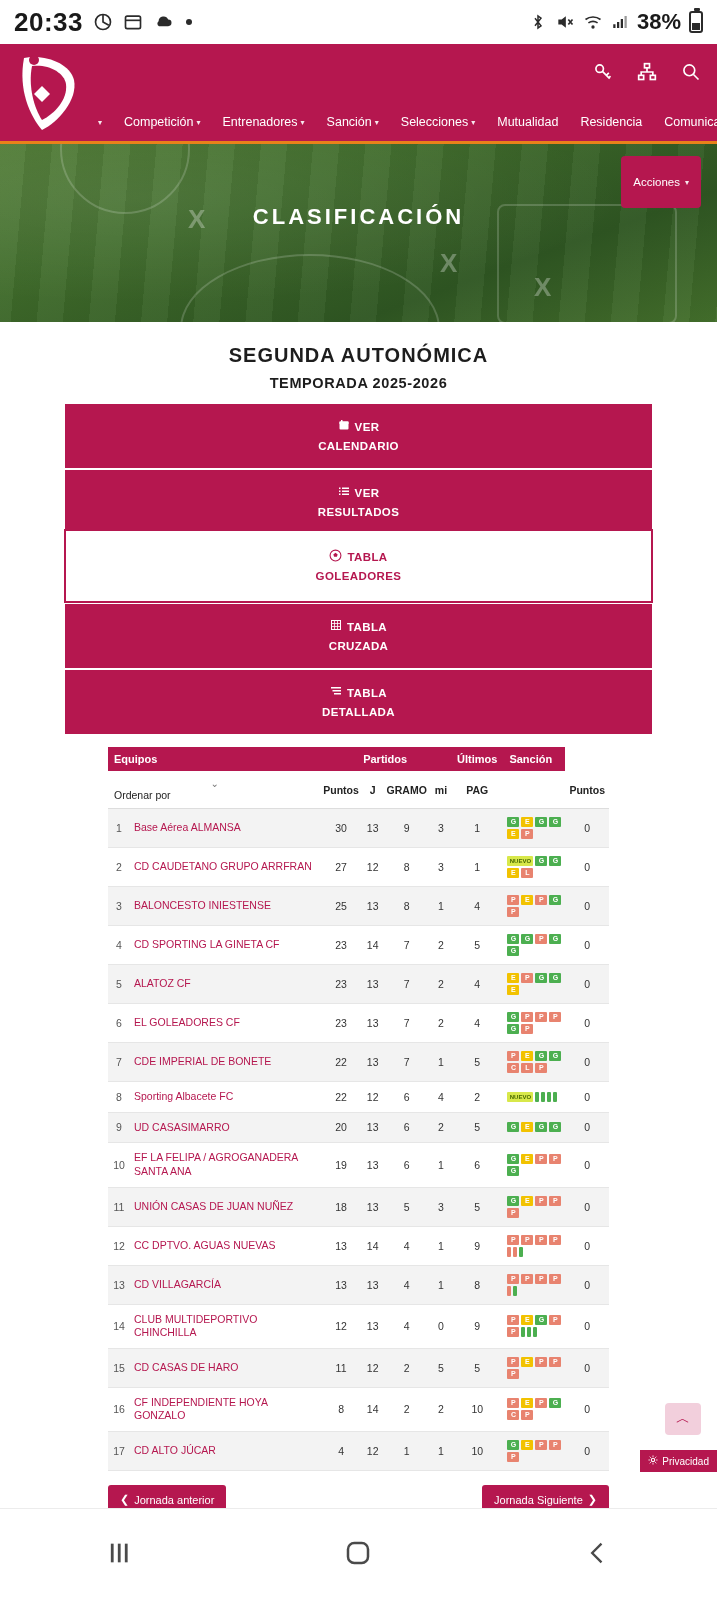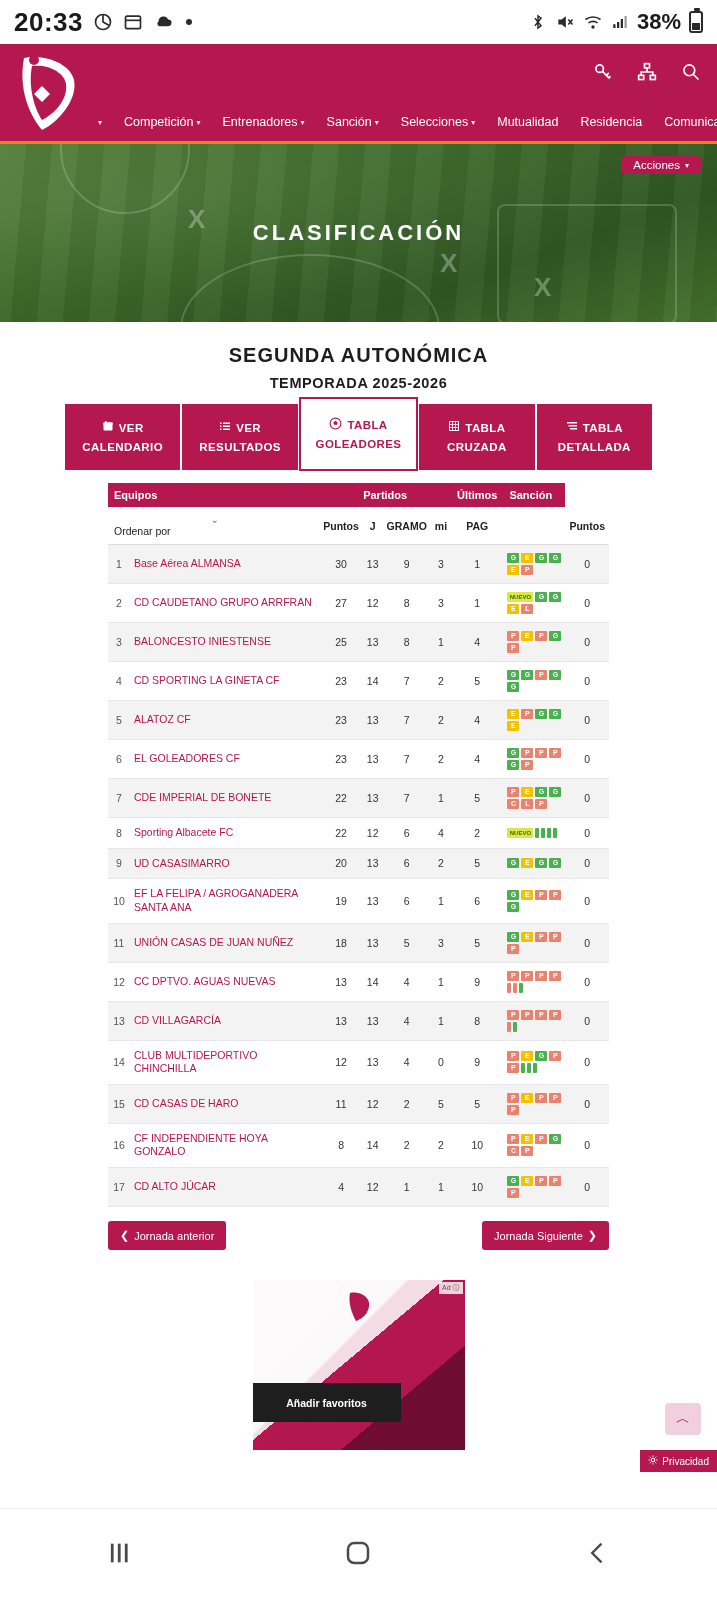--- a/index.html
+++ b/index.html
@@ -73,40 +73,41 @@
     content:""; position:absolute; inset:0;
     background:
       repeating-linear-gradient(95deg, rgba(255,255,255,0.035) 0 26px, rgba(0,0,0,0.04) 26px 52px);
   }
   .pitch-line { position: absolute; border: 2px solid rgba(255,255,255,0.18); }
   .pl1 { left: 60px; top: -60px; width: 130px; height: 130px; border-radius: 50%; }
   .pl2 { right: 40px; top: 60px; width: 180px; height: 120px; border-radius: 8px; }
   .pl3 { left: 180px; top: 110px; width: 260px; height: 150px; border-radius: 50%; }
   .hero-x { position: absolute; color: rgba(255,255,255,0.3); font-size: 26px; font-weight: 700; }
   .hero-title {
-    position: absolute; left: 0; right: 0; top: 76px;
+    position: absolute; left: 0; right: 0; top: 60px;
     text-align: center; color: #fff; font-size: 22px; letter-spacing: 3px;
     font-weight: 700;
   }
   .acciones-btn {
     position: absolute; right: 16px; top: 12px;
     background: #b5174f; color: #fff; font-size: 11.5px;
-    padding: 3px 12px; border-radius: 4px;
+    padding: 20px 12px; border-radius: 4px;
     display: flex; align-items: center; gap: 5px;
   }
 
   
   .main { padding: 22px 0 0 0; }
   .lg-title { text-align: center; font-size: 20px; font-weight: 700; letter-spacing: 1px; color: #1d1d1d; }
   .season { text-align: center; font-size: 14.5px; font-weight: 700; letter-spacing: .6px; color: #1d1d1d; margin-top: 8px; }
   .group { text-align: center; font-size: 11.5px; color: #3a3a3a; margin-top: 12px; letter-spacing: .3px; }
 
   .tabs {
     display: flex; justify-content: center; margin-top: 12px;
     padding: 0 64px;
+    flex-direction: column;
   }
   .tab {
     flex: 1; background: #b5174f; color: #fff;
     border: 1px solid #ffffff;
     min-height: 66px;
     display: flex; flex-direction: column; align-items: center; justify-content: center;
     gap: 4px; padding: 6px 2px;
     font-size: 11.5px; letter-spacing: .4px; font-weight: 700;
     text-align: center; line-height: 1.25;
   }

